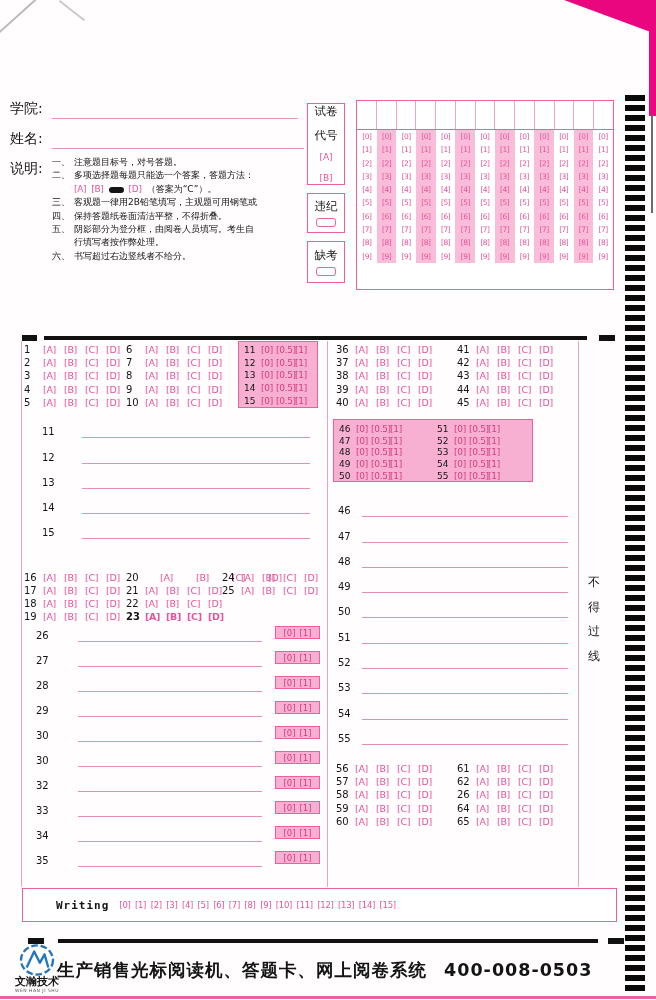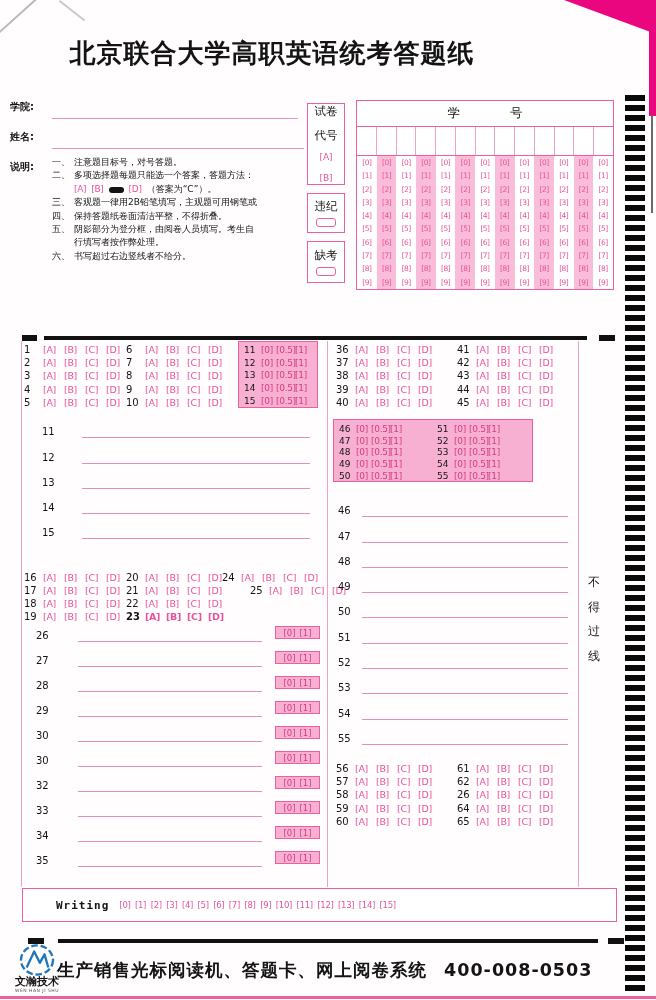--- a/index.html
+++ b/index.html
@@ -12,21 +12,21 @@
   .edge-gray{position:absolute;top:115px;right:3px;width:2px;height:98px;background:#6b6b6b;}
   .cut1{position:absolute;left:-4px;top:34px;width:54px;height:1.5px;background:#b9b9b9;
         transform:rotate(-42deg);transform-origin:left top;}
   .cut2{position:absolute;left:60px;top:0;width:32px;height:1.5px;background:#c9c9c9;
         transform:rotate(38deg);transform-origin:left top;}
   .bottom-pink{position:absolute;left:0;top:996px;width:656px;height:3px;background:#ee5f9e;}
   
   .title{position:absolute;left:32px;top:36px;width:480px;text-align:center;
          font-size:26px;font-weight:bold;letter-spacing:1px;}
   
-  .hlabel{position:absolute;font-size:10px;font-weight:bold;}
+  .hlabel{position:absolute;font-size:14px;font-weight:normal;}
   .hline{position:absolute;border-bottom:1.5px solid #eb91bb;}
   
   .instr{position:absolute;left:52px;top:156px;width:258px;font-size:9px;line-height:13.4px;}
   .instr-line{display:flex;}
   .instr-num{width:22px;flex:none;}
   .instr-text{flex:1;}
   .example-line{display:flex;align-items:center;padding-left:22px;height:13.4px;}
   .ex-opt{color:#e8549b;margin-right:5px;letter-spacing:-0.3px;}
   .blob{display:inline-block;width:15px;height:6px;background:#141414;border-radius:3px;margin-right:5px;}
   
@@ -95,21 +95,20 @@
 
 <div class="sheet">
 
   <div class="corner-triangle"></div>
   <div class="edge-strip"></div>
   <div class="edge-gray"></div>
   <div class="cut1"></div>
   <div class="cut2"></div>
   <div class="bottom-pink"></div>
 
-  <div class="title">北京联合大学高职英语统考答题纸</div>
 
   <div class="hlabel" style="left:10px;top:100px;">学院:</div>
   <div class="hline" style="left:52px;top:102px;width:246px;height:16px;"></div>
   <div class="hlabel" style="left:10px;top:130px;">姓名:</div>
   <div class="hline" style="left:52px;top:132px;width:252px;height:16px;"></div>
   <div class="hlabel" style="left:10px;top:160px;">说明:</div>
 
   <div class="instr">
     <div>
 
@@ -171,21 +170,20 @@
     <span class="cn">违纪</span>
     <span class="bubble"></span>
   </div>
 
   <div class="pbox" style="top:241px;height:40px;">
     <span class="cn">缺考</span>
     <span class="bubble"></span>
   </div>
 
   <div class="idgrid">
-    <div class="idhead">学　　　　号</div>
     <div class="idwrite">
       <span class="idw"></span>
         <span class="idw"></span>
         <span class="idw"></span>
         <span class="idw"></span>
         <span class="idw"></span>
         <span class="idw"></span>
         <span class="idw"></span>
         <span class="idw"></span>
         <span class="idw"></span>
@@ -710,21 +708,21 @@
       <div class="qrow" style="height:13px;justify-content:flex-end;">
         <span class="qnum">19</span>
         <span class="opt">[A]</span>
         <span class="opt">[B]</span>
         <span class="opt">[C]</span>
         <span class="opt">[D]</span>
       </div>
     </div>
   <div class="qcol" style="left:126px;top:571px;">
 
-      <div class="qrow" style="height:13px;">
+      <div class="qrow" style="height:13px;gap:15px;">
         <span class="qnum">20</span>
         <span class="opt">[A]</span>
         <span class="opt">[B]</span>
         <span class="opt">[C]</span>
         <span class="opt">[D]</span>
       </div>
 
       <div class="qrow" style="height:13px;">
         <span class="qnum">21</span>
         <span class="opt">[A]</span>
@@ -752,21 +750,21 @@
   <div class="qcol" style="left:222px;top:571px;">
 
       <div class="qrow" style="height:13px;">
         <span class="qnum">24</span>
         <span class="opt">[A]</span>
         <span class="opt">[B]</span>
         <span class="opt">[C]</span>
         <span class="opt">[D]</span>
       </div>
 
-      <div class="qrow" style="height:13px;padding-left:28px;">
+      <div class="qrow" style="height:13px;">
         <span class="qnum">25</span>
         <span class="opt">[A]</span>
         <span class="opt">[B]</span>
         <span class="opt">[C]</span>
         <span class="opt">[D]</span>
       </div>
     </div>
 
   <div class="lsec" style="left:24px;top:617px;width:296px;">
 

